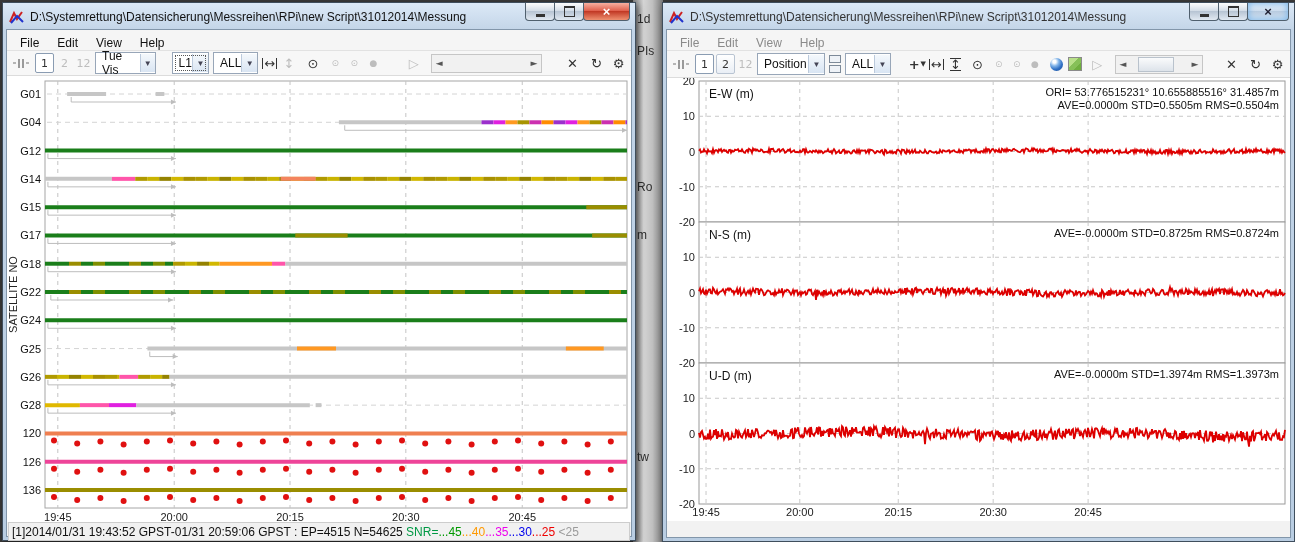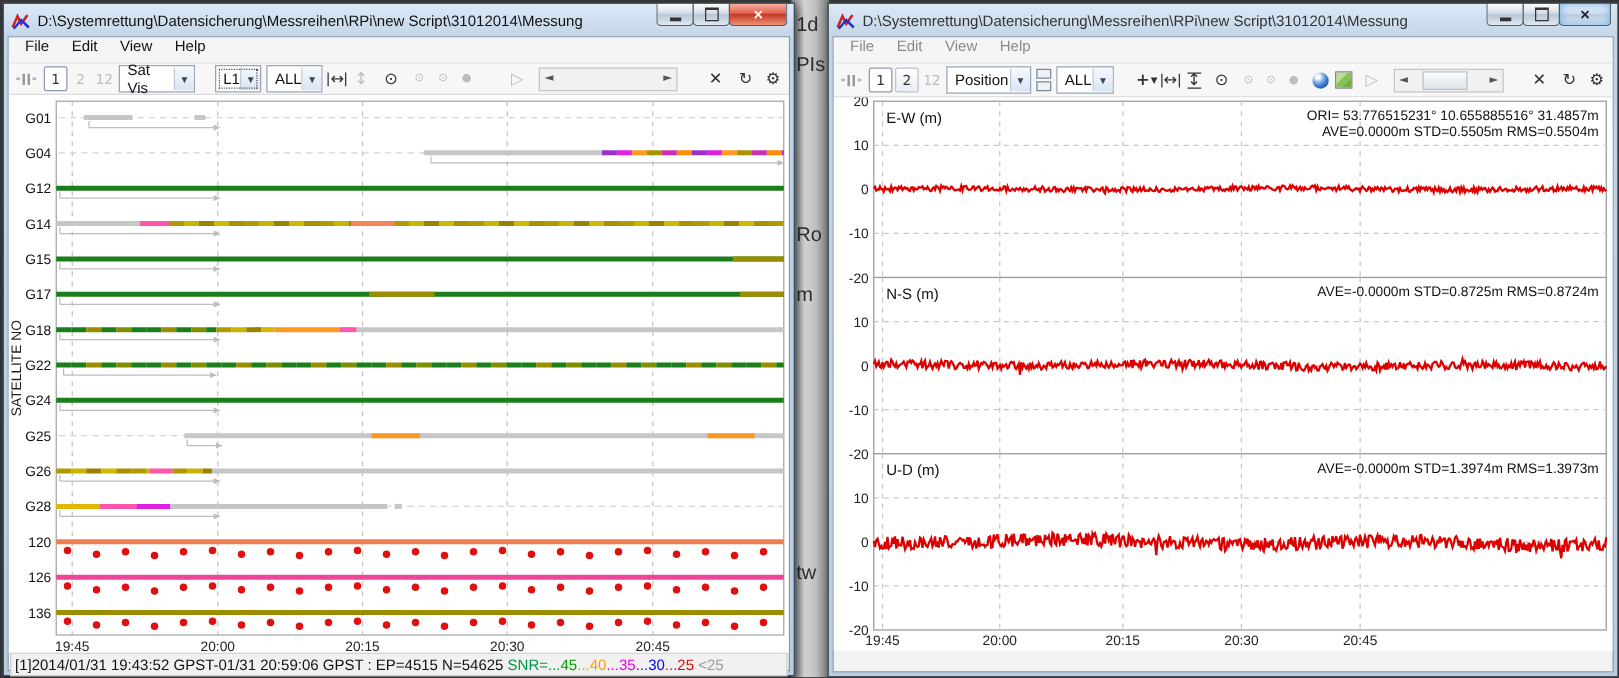--- a/index.html
+++ b/index.html
@@ -1,21 +1,21 @@
 <!DOCTYPE html>
 <html><head>
 <meta charset="utf-8">
 <style>
   html,body{margin:0;padding:0;background:#2e2e2e;font-family:"Liberation Sans",sans-serif;}
   .canvas{position:relative;width:1295px;height:542px;overflow:hidden;background:#3a3a3a;}
 
   
   .bg-strip{position:absolute;left:633px;top:0;width:30px;height:542px;
     background:linear-gradient(90deg,#858585,#d6d6d6 35%,#bfbfbf 65%,#7b7b7b);}
-  .bg-strip .frag{position:absolute;left:4px;font-size:16px;color:#2d2d2d;}
+  .bg-strip .frag{position:absolute;left:4px;font-size:12px;color:#2d2d2d;}
 
   
   .window{position:absolute;border:1px solid #3f4e5d;
     background:linear-gradient(#dcE9f7,#c2d4e7 28px,#b9cde2);
     box-shadow:2px 3px 7px rgba(0,0,0,.55);}
   .titlebar{height:25px;display:flex;align-items:center;padding:1px 4px 0 6px;position:relative;}
   .title-text{font-size:12px;color:#111;margin-left:5px;white-space:nowrap;overflow:hidden;max-width:440px;}
   .win-right .title-text{color:#333;}
   .app-icon{width:16px;height:14px;display:inline-block;flex:none;}
   .win-buttons{position:absolute;right:5px;top:0;display:flex;}
@@ -26,21 +26,21 @@
     background:linear-gradient(#f7b0a0,#e0614e 45%,#c23a26 50%,#ee9070);}
   .win-btn.close-inactive{width:40px;color:#223;font-weight:bold;
     box-shadow:0 0 6px 1px #7fb8ea inset;
     background:linear-gradient(#eef4fb,#cfdeee 45%,#b9cce0 50%,#dde8f3);}
   .glyph-min{width:9px;height:3px;background:#333;margin-top:7px;}
   .glyph-max{width:9px;height:8px;border:1px solid #333;border-top-width:2px;}
   .glyph-x{font-size:13px;line-height:13px;}
 
   .inner{position:absolute;left:3px;right:3px;top:26px;bottom:3px;background:#f2f2f2;border:1px solid #8296aa;}
 
-  .menubar{height:20px;background:#f5f5f5;border-bottom:1px solid #e2e2e2;display:flex;align-items:flex-start;
+  .menubar{height:20px;background:#f5f5f5;border-bottom:1px solid #e2e2e2;display:flex;align-items:flex-end;
     font-size:12px;color:#111;padding-left:4px;}
   .menubar span{padding:0 9px;}
   .win-right .menubar{color:#8a8a8a;}
 
   .toolbar{background:#f7f7f7;display:flex;align-items:center;padding:0 3px;border-bottom:1px solid #dcdcdc;}
   .win-left .toolbar{height:24px;}
   .win-right .toolbar{height:26px;}
   .grip{display:flex;align-items:center;margin:0 4px 0 2px;}
   .grip i{display:block;width:2px;height:9px;background:#9a9a9a;margin:0 1px;}
   .grip b{display:block;width:3px;height:2px;background:#b5b5b5;margin:0 1px;}
@@ -123,21 +123,21 @@
         <span class="grip">
             <b></b>
             <i></i>
             <i></i>
             <b></b>
           </span>
         <span class="tb-btn sel">1</span>
         <span class="tb-btn dis">2</span>
         <span class="tb-btn dis">12</span>
         <span class="tb-select" style="width:72px;">
-            <span>Sat Vis</span>
+            <span>Tue Vis</span>
             <span class="arrow-box" style="margin-left:auto;">▼</span>
           </span>
         <span style="width:16px;"></span>
         <span class="tb-select focused" style="width:38px;">
             <span>L1</span>
             <span class="arrow-box" style="margin-left:auto;">▼</span>
           </span>
         <span class="tb-select" style="width:50px;">
             <span>ALL</span>
             <span class="arrow-box" style="margin-left:auto;">▼</span>

